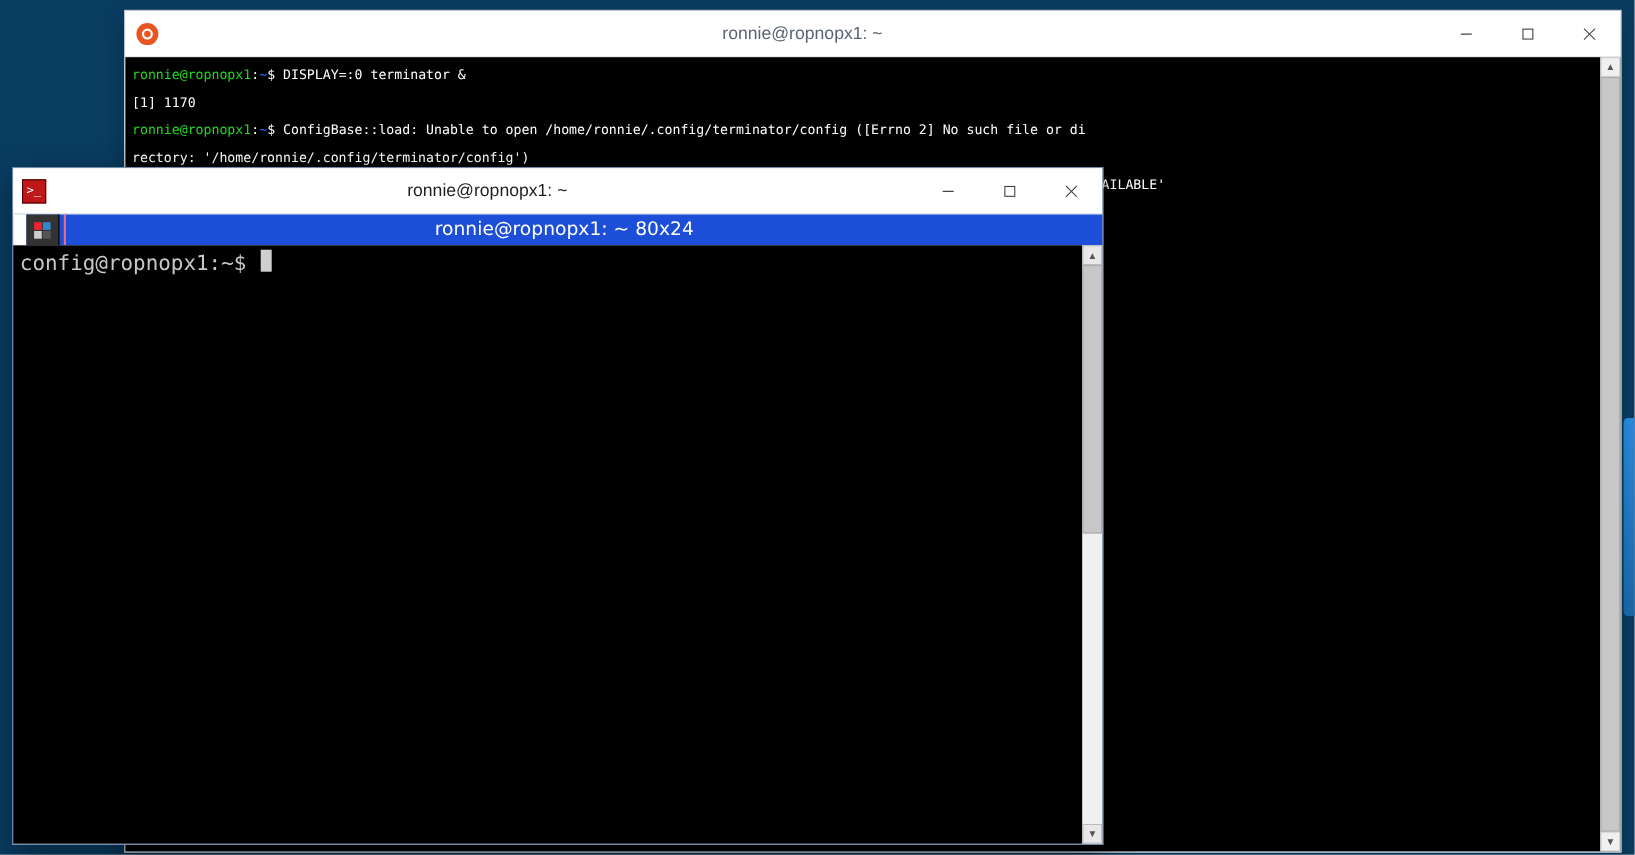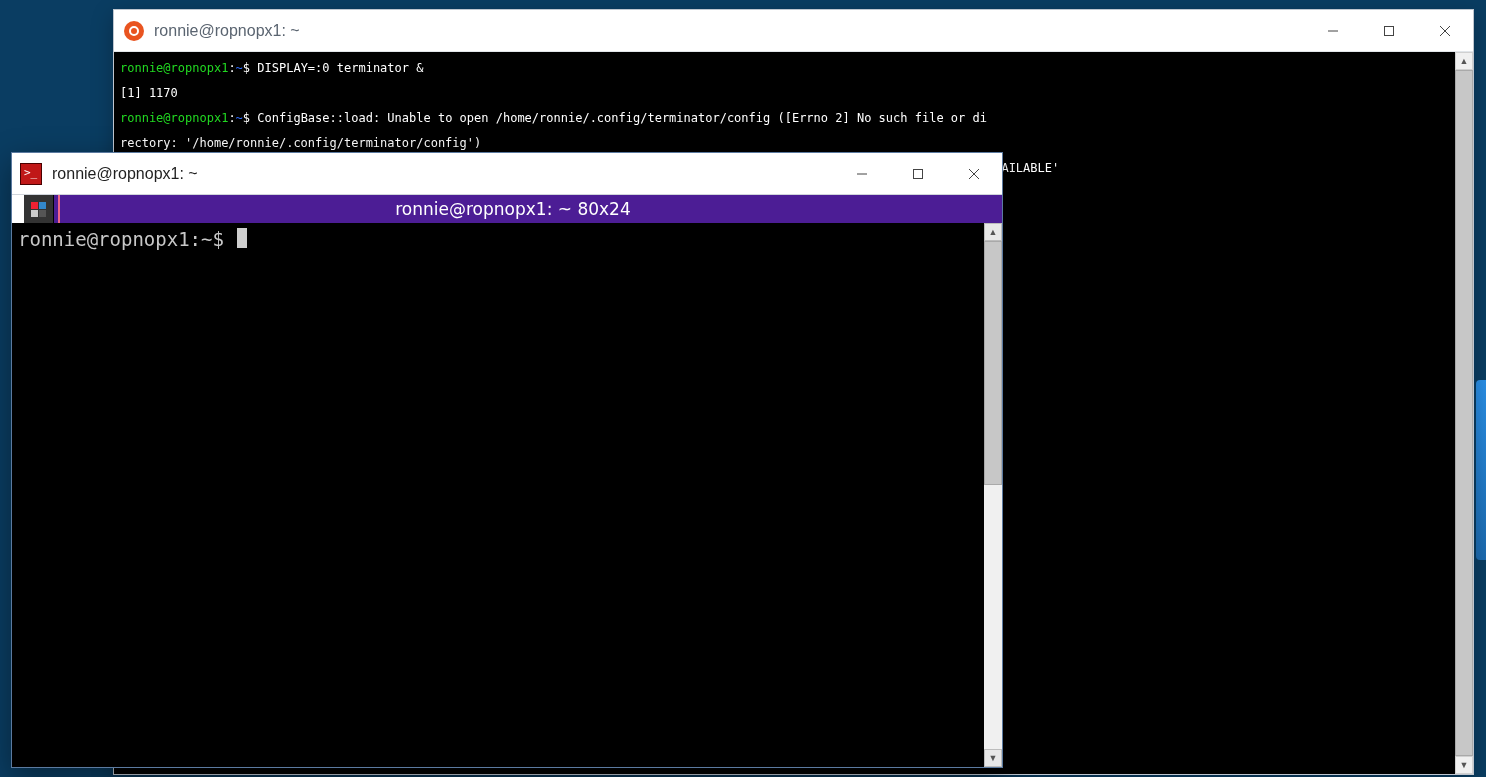--- a/index.html
+++ b/index.html
@@ -44,20 +44,21 @@
   }
   .titlebar .app-icon {
     width: 20px; height: 20px;
     margin-right: 10px;
     display: flex; align-items: center; justify-content: center;
   }
   .title-text {
     color: #5a6470;
     font-size: 16px;
     flex: 1;
+    text-align: center;
   }
   .win-controls { display: flex; height: 100%; }
   .win-btn {
     width: 56px;
     display: flex; align-items: center; justify-content: center;
     color: #444;
     font-size: 14px;
     cursor: pointer;
   }
   .win-btn svg { stroke: currentColor; }
@@ -141,21 +142,21 @@
     content: ">_";
     color: #fff;
     font-family: monospace;
     font-size: 11px;
     position: absolute;
     top: 2px; left: 3px;
   }
 
   .terminator-redbar {
     height: 28px;
-    background: #4c1d95;
+    background: #1d4ed8;
     display: flex;
     align-items: center;
     position: relative;
     margin-left: 12px;
   }
   .redbar-left-icon {
     width: 30px;
     height: 100%;
     background: #333;
     display: flex; align-items: center; justify-content: center;
@@ -305,21 +306,21 @@
           <span></span>
           <span></span>
         </div>
     </div>
     <div class="redbar-sep"></div>
     <div class="redbar-title">ronnie@ropnopx1: ~ 80x24</div>
   </div>
 
   <div class="terminator-body">
     <div class="terminator-text">
-      <span>ronnie@ropnopx1:~$ </span><span class="cursor-block"></span>
+      <span>config@ropnopx1:~$ </span><span class="cursor-block"></span>
     </div>
     <div class="scrollbar-v">
       <div class="sb-btn">▲</div>
       <div class="sb-track">
         <div class="sb-thumb" style="top:0;height:48%;"></div>
       </div>
       <div class="sb-btn">▼</div>
     </div>
   </div>
 </div>

